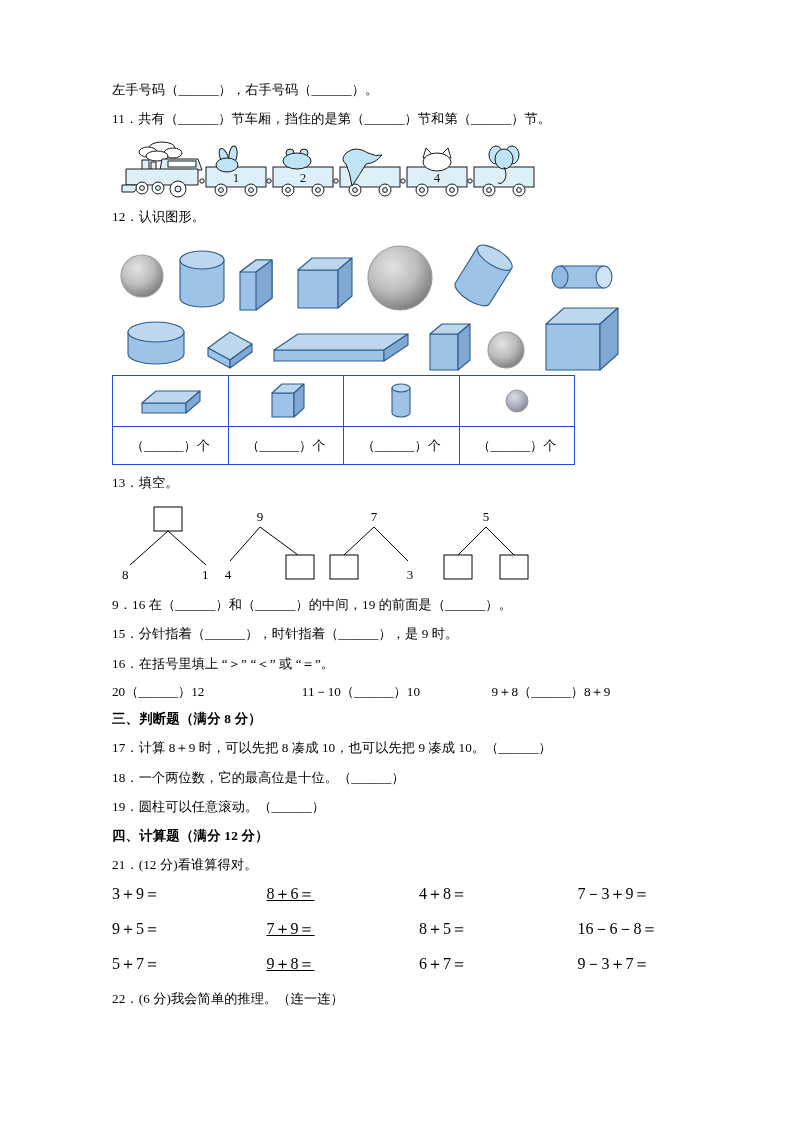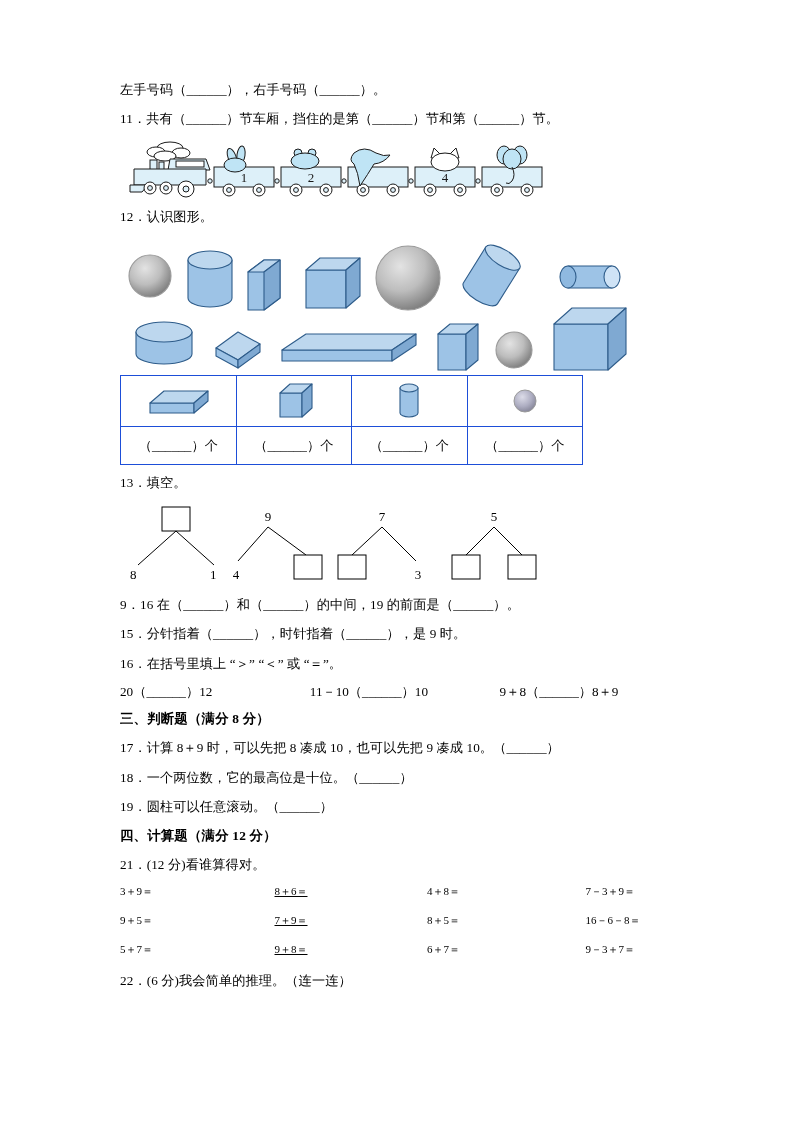--- a/index.html
+++ b/index.html
@@ -15,21 +15,21 @@
   }
   .page {
     position: absolute;
     left: 0; top: 0;
     width: 794px;
     height: 1123px;
     padding: 0;
   }
   .content {
     position: absolute;
-    left: 120px;
+    left: 112px;
     top: 80px;
     width: 570px;
   }
 
   
   .qline {
     font-size: 13.2px;
     line-height: 1.55;
     margin: 0 0 9px 0;
     letter-spacing: 0.1px;
@@ -90,21 +90,21 @@
     white-space: nowrap;
   }
   .compare-row .ci { width: 33.3%; }
 
   
   .calc-grid {
     margin: 2px 0 9px 0;
   }
   .calc-row {
     display: flex;
-    font-size: 11px;
+    font-size: 16px;
     margin-bottom: 14px;
   }
   .calc-row .cc {
     width: 25%;
     white-space: nowrap;
   }
   .calc-row .cc.c0 { padding-left: 0px; }
   .calc-row .cc.c1 { padding-left: 12px; text-decoration: underline; }
   .calc-row .cc.c2 { padding-left: 22px; }
   .calc-row .cc.c3 { padding-left: 38px; }

